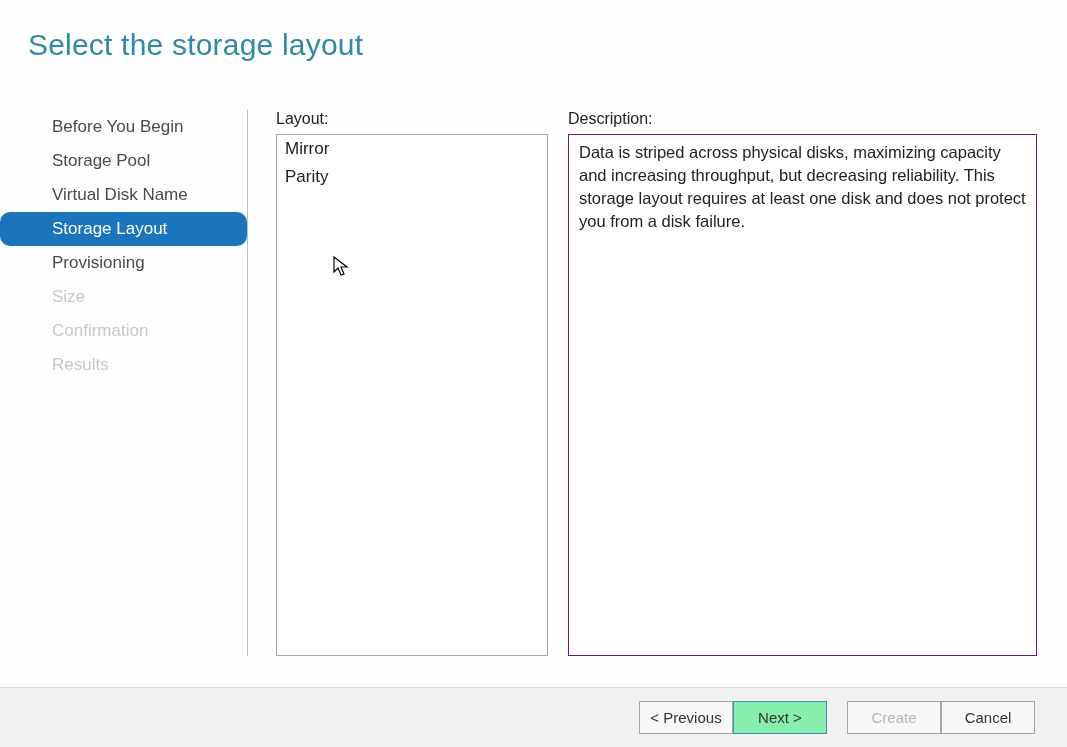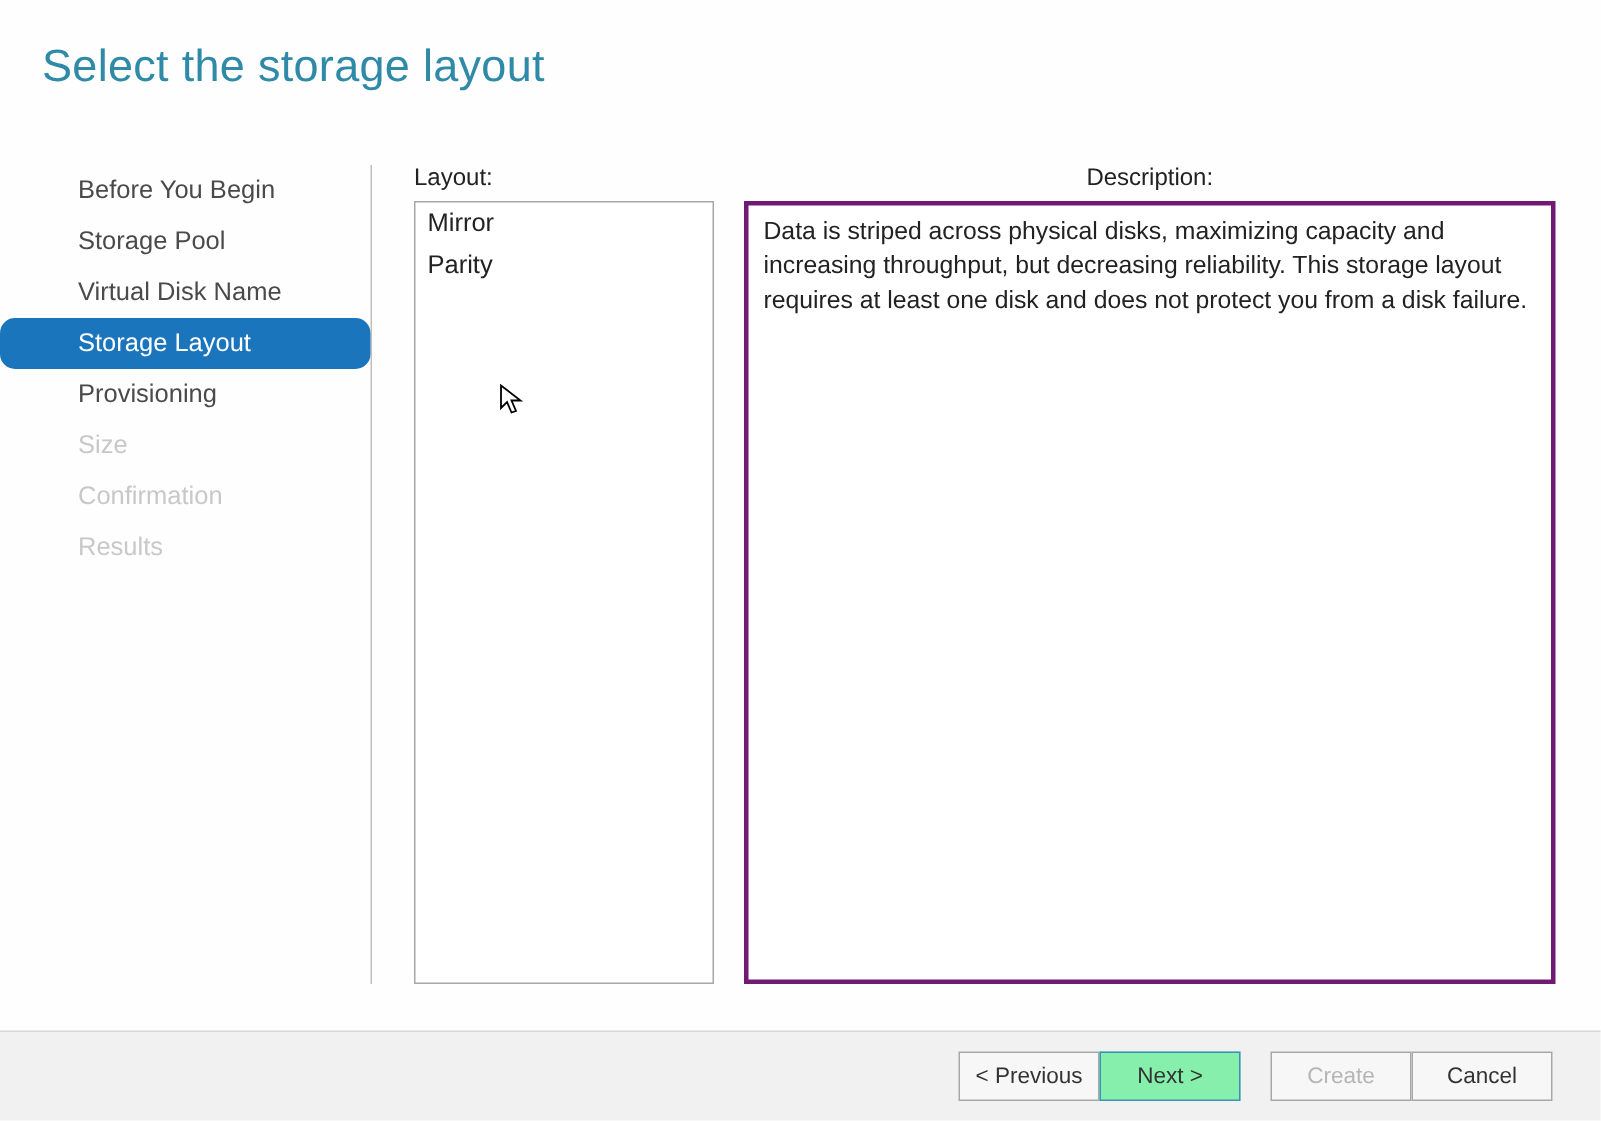--- a/index.html
+++ b/index.html
@@ -53,22 +53,22 @@
   .main {
     flex: 1;
     display: flex;
     padding: 0 30px 0 28px;
     gap: 20px;
   }
   .col {
     display: flex;
     flex-direction: column;
   }
-  .col-layout { width: 200px; }
-  .col-desc { flex: 1; align-items: center; }
+  .col-layout { width: 272px; }
+  .col-desc { flex: 1; }
   .col-label {
     font-size: 16px;
     color: #222;
     margin-bottom: 6px;
   }
   .layout-list {
     border: 1px solid #a7a7a7;
     flex: 1;
     background: #ffffff;
   }
@@ -77,21 +77,21 @@
     font-size: 17px;
     color: #222;
     cursor: pointer;
   }
   .layout-item.selected {
     background: #d6e8f7;
     border: 1px solid #7eb0dd;
     padding: 3px 7px;
   }
   .desc-box {
-    border: 3px solid #701a75;
+    border: 1px solid #701a75;
     flex: 1;
     padding: 6px 10px;
     font-size: 16.5px;
     color: #222;
     line-height: 1.4;
     background:#ffffff;
   }
   .footer {
     background: #f1f1f1;
     border-top: 1px solid #d9d9d9;

